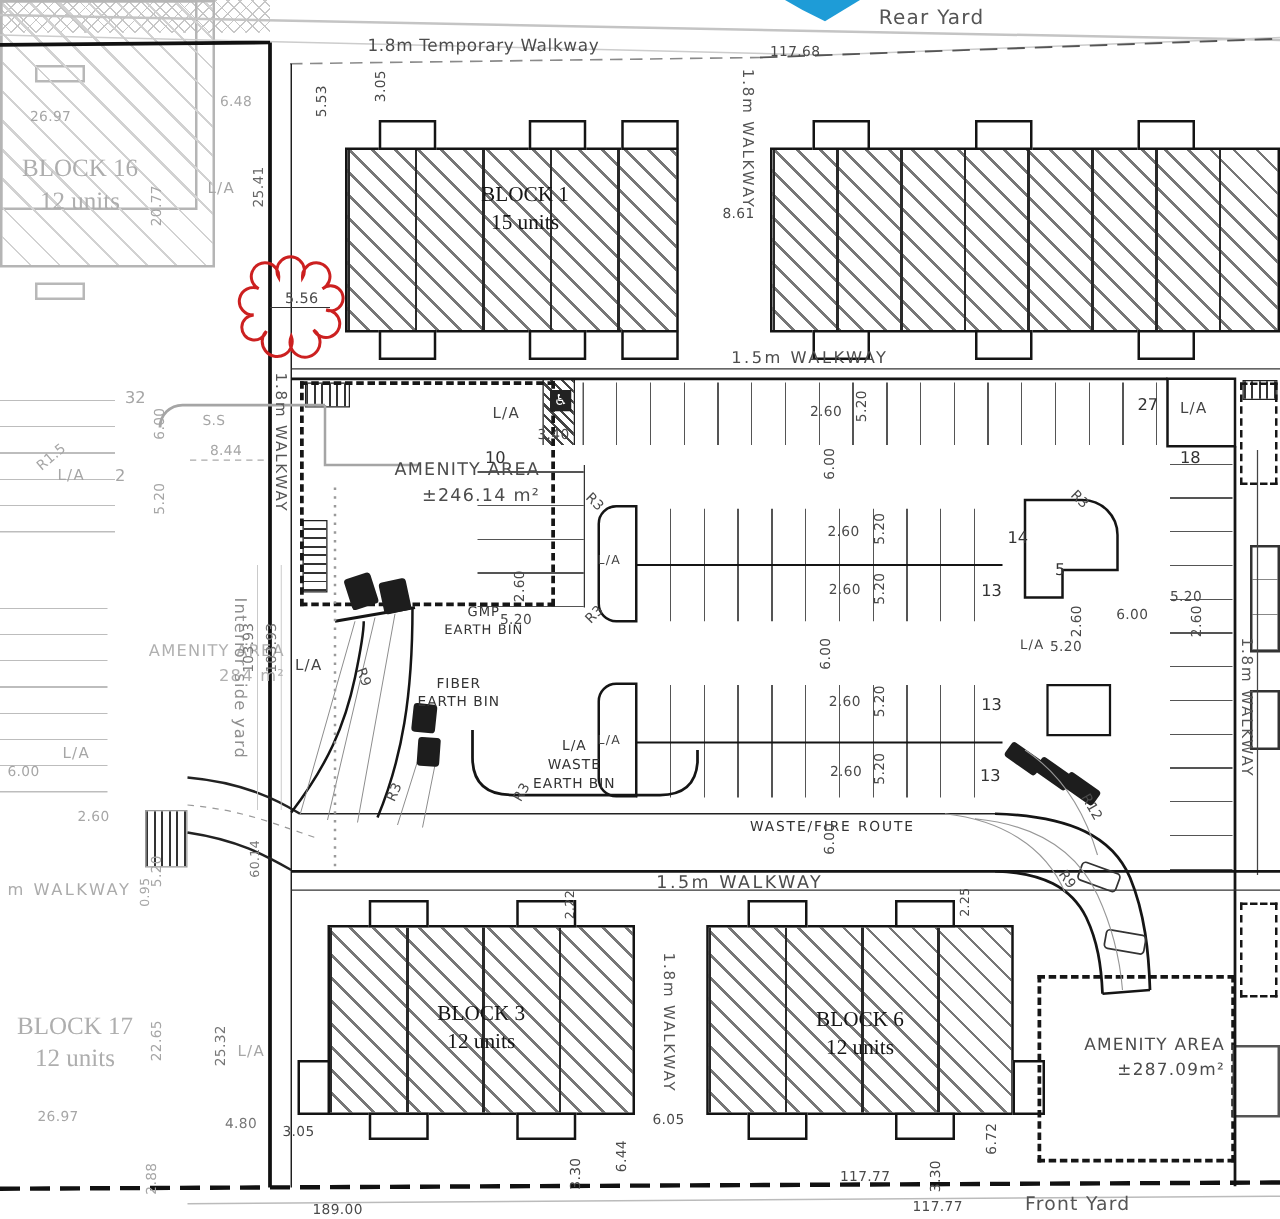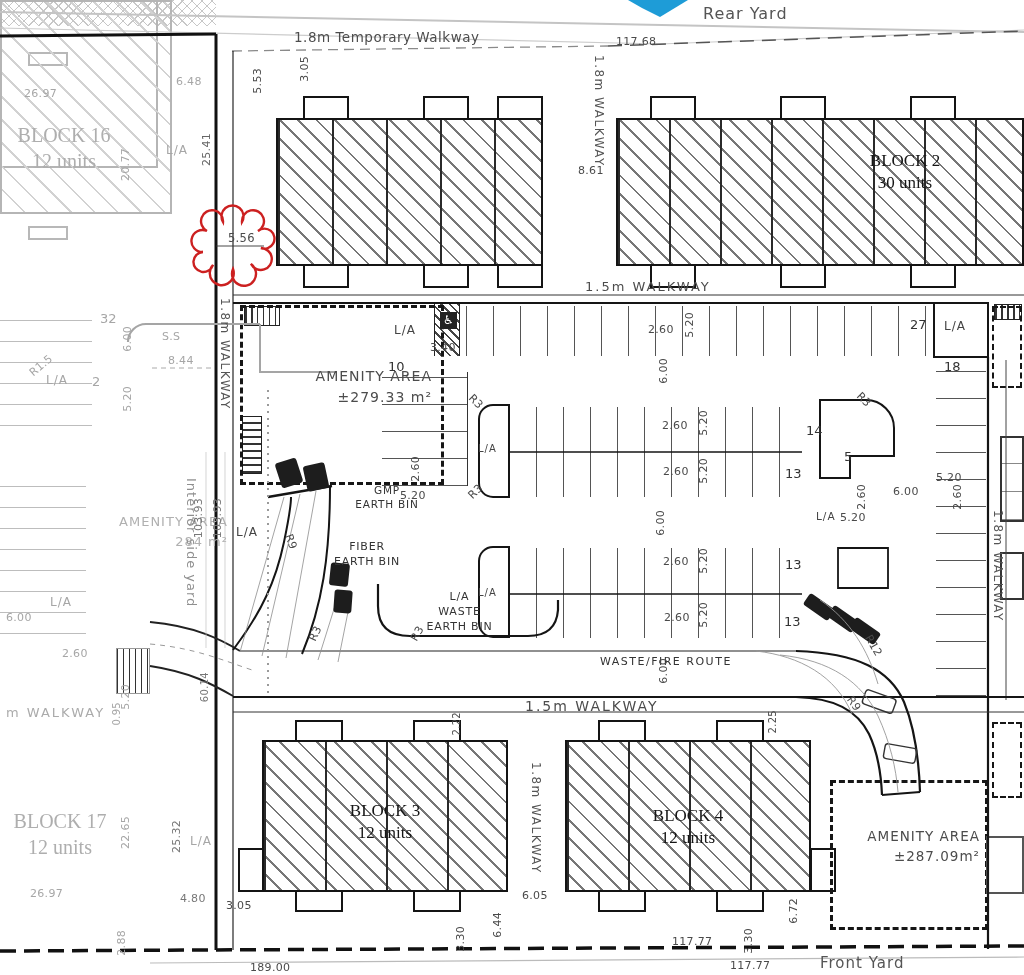--- a/index.html
+++ b/index.html
@@ -179,44 +179,44 @@
   <div class="lbl z3" style="left:294px;top:30px;font-size:13.5px;color:#4c4c4c;letter-spacing:.5px;">1.8m Temporary Walkway</div>
   <div class="lbl wlk vd z3" style="left:592px;top:55px;">1.8m WALKWAY</div>
   <div class="lbl z3" style="left:585px;top:280px;font-size:13px;color:#4c4c4c;letter-spacing:2px;">1.5m WALKWAY</div>
   <div class="lbl wlk vd z3" style="left:218px;top:298px;">1.8m WALKWAY</div>
   <div class="lbl wlk vd z3" style="left:991px;top:510px;">1.8m WALKWAY</div>
   <div class="lbl z3" style="left:525px;top:699px;font-size:14px;color:#4c4c4c;letter-spacing:2px;">1.5m WALKWAY</div>
   <div class="lbl wlk vd z3" style="left:529px;top:762px;">1.8m WALKWAY</div>
   <div class="lbl z3" style="left:6px;top:706px;font-size:13px;color:#ababab;letter-spacing:2px;">m WALKWAY</div>
   <div class="lbl z3" style="left:600px;top:656px;font-size:11px;color:#333;letter-spacing:1.5px;text-align:center;">WASTE/FIRE ROUTE</div>
 
-  <div class="blockname z3" style="left:835px;top:150px;width:140px;">
-    <div>BLOCK 2</div>
-    <div>30 units</div>
+  <div class="blockname z3" style="left:350px;top:145px;width:140px;">
+    <div>BLOCK 1</div>
+    <div>15 units</div>
   </div>
   <div class="blockname z3" style="left:315px;top:800px;width:140px;">
     <div>BLOCK 3</div>
     <div>12 units</div>
   </div>
   <div class="blockname z3" style="left:618px;top:805px;width:140px;">
-    <div>BLOCK 4</div>
+    <div>BLOCK 6</div>
     <div>12 units</div>
   </div>
   <div class="blockname blockg z3" style="left:-6px;top:122px;width:140px;">
     <div>BLOCK 16</div>
     <div>12 units</div>
   </div>
   <div class="blockname blockg z3" style="left:-10px;top:808px;width:140px;">
     <div>BLOCK 17</div>
     <div>12 units</div>
   </div>
 
   <div class="amtxt z3" style="left:252px;top:366px;width:180px;">
     <div>AMENITY AREA</div>
-    <div>±279.33 m²</div>
+    <div>±246.14 m²</div>
   </div>
   <div class="amtxt z3" style="left:92px;top:512px;width:136px;font-size:13px;color:#b0b0b0;">
     <div>AMENITY AREA</div>
     <div>284 m²</div>
   </div>
   <div class="amtxt z3" style="left:838px;top:826px;width:142px;font-size:13.5px;">
     <div>AMENITY AREA</div>
     <div>±287.09m²</div>
   </div>
   <div class="lbl vd z3" style="left:184px;top:478px;font-size:13px;color:#8f8f8f;letter-spacing:1px;">Interior side yard</div>

